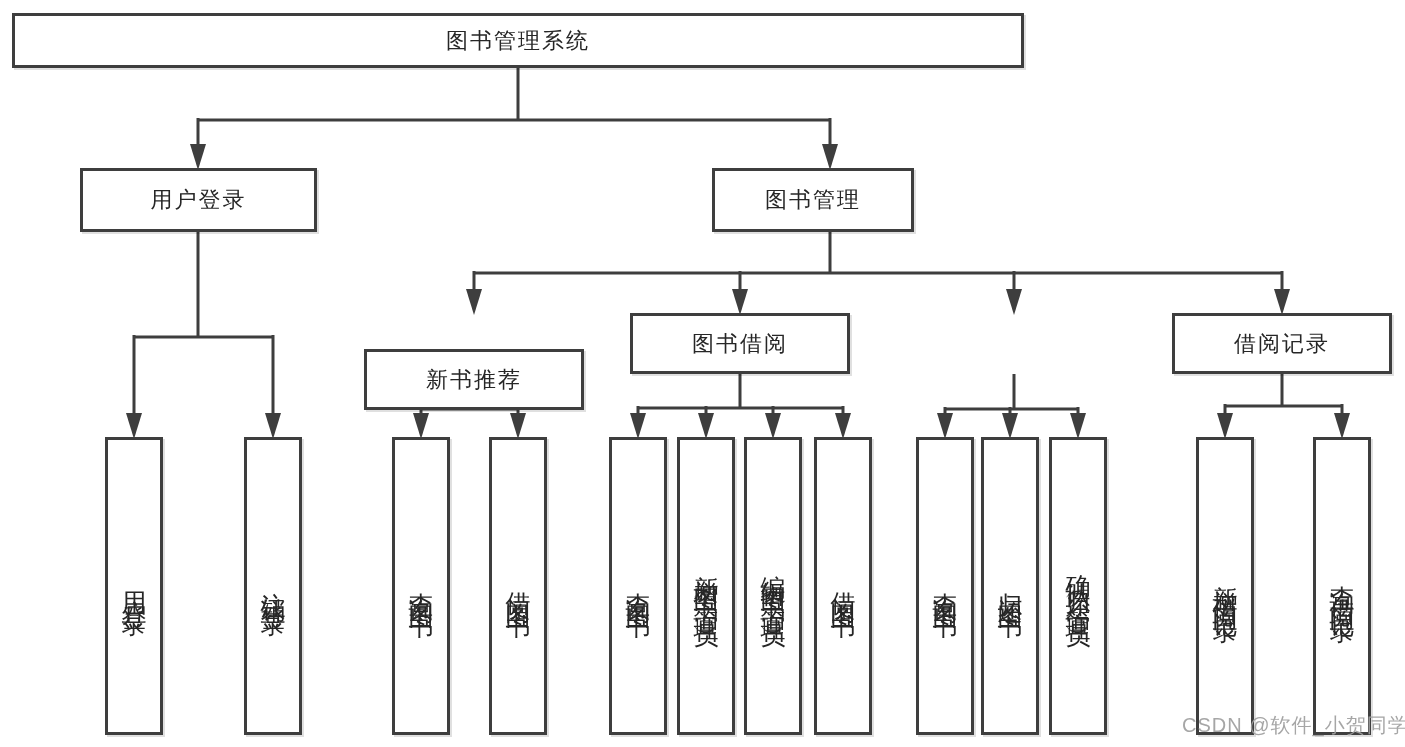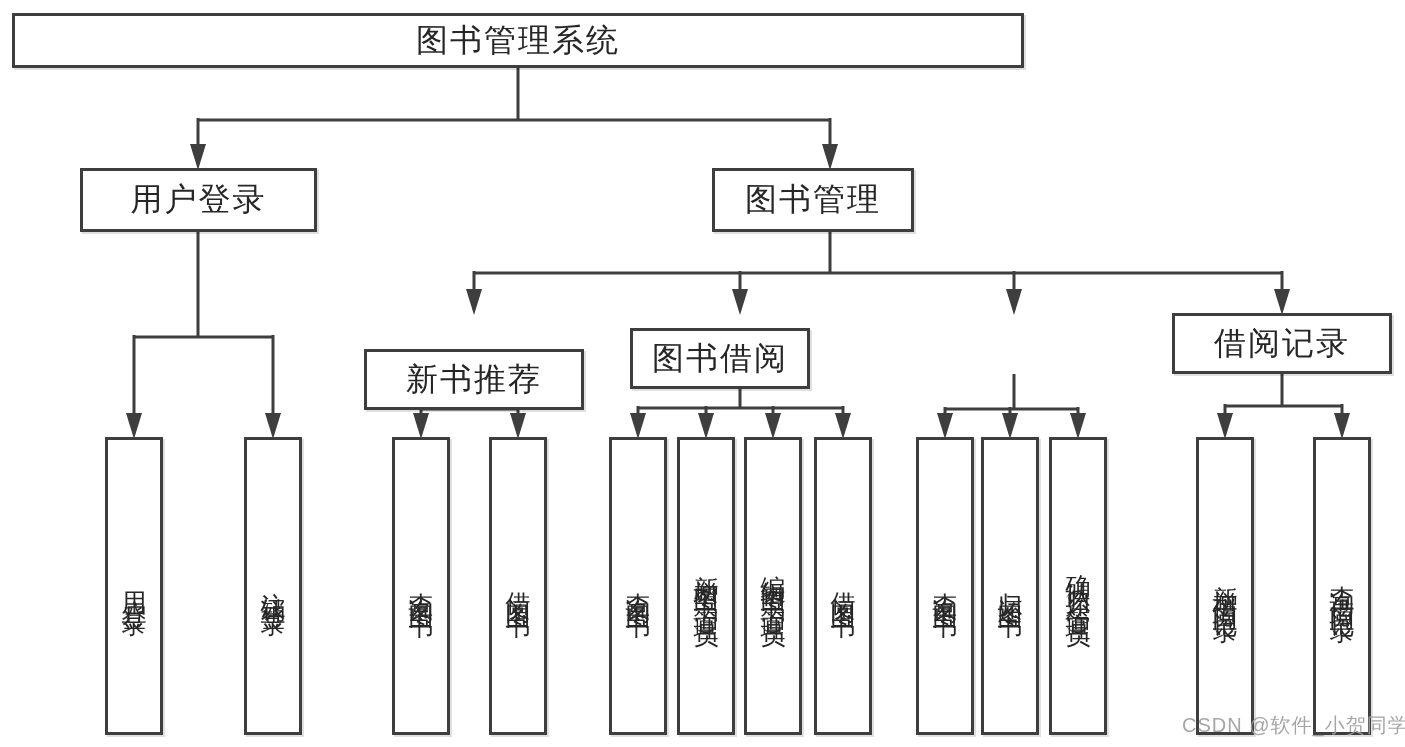--- a/index.html
+++ b/index.html
@@ -28,21 +28,21 @@
     background: #ffffff;
     border: 3px solid #3e3e3e;
     display: flex;
     align-items: center;
     justify-content: center;
     color: #262626;
     box-shadow: 2px 2px 0 rgba(0,0,0,0.12);
     z-index: 2;
   }
   .hbox {
-    font-size: 32px;
+    font-size: 22px;
     letter-spacing: 2px;
     white-space: nowrap;
   }
   .leaf {
     writing-mode: vertical-rl;
     text-orientation: mixed;
     font-size: 25px;
     letter-spacing: 7px;
     line-height: 1;
     overflow: hidden;
@@ -107,21 +107,21 @@
       <polygon points="1334,413 1350,413 1342,439"></polygon>
     </g>
   </svg>
 
   <div class="node hbox" style="left:12px; top:13px; width:1012px; height:55px;">图书管理系统</div>
 
   <div class="node hbox" style="left:80px; top:168px; width:237px; height:64px;">用户登录</div>
   <div class="node hbox" style="left:712px; top:168px; width:202px; height:64px;">图书管理</div>
 
   <div class="node hbox" style="left:364px; top:313px; width:220px; height:61px;margin-top:36px;">新书推荐</div>
-  <div class="node hbox" style="left:630px; top:328px; width:180px; height:61px;">图书借阅</div>
+  <div class="node hbox" style="left:630px; top:313px; width:220px; height:61px;">图书借阅</div>
   <div class="node hbox" style="left:1172px; top:313px; width:220px; height:61px;">借阅记录</div>
 
   <div class="node leaf" style="left:105px; top:437px; width:58px; height:298px;">用户登录</div>
   <div class="node leaf" style="left:244px; top:437px; width:58px; height:298px;">注销登录</div>
 
   <div class="node leaf" style="left:392px; top:437px; width:58px; height:298px;">查询图书</div>
   <div class="node leaf" style="left:489px; top:437px; width:58px; height:298px;">借阅图书</div>
 
   <div class="node leaf" style="left:609px; top:437px; width:58px; height:298px;">查询图书</div>
   <div class="node leaf" style="left:677px; top:437px; width:58px; height:298px;">新增图书（管理员）</div>

